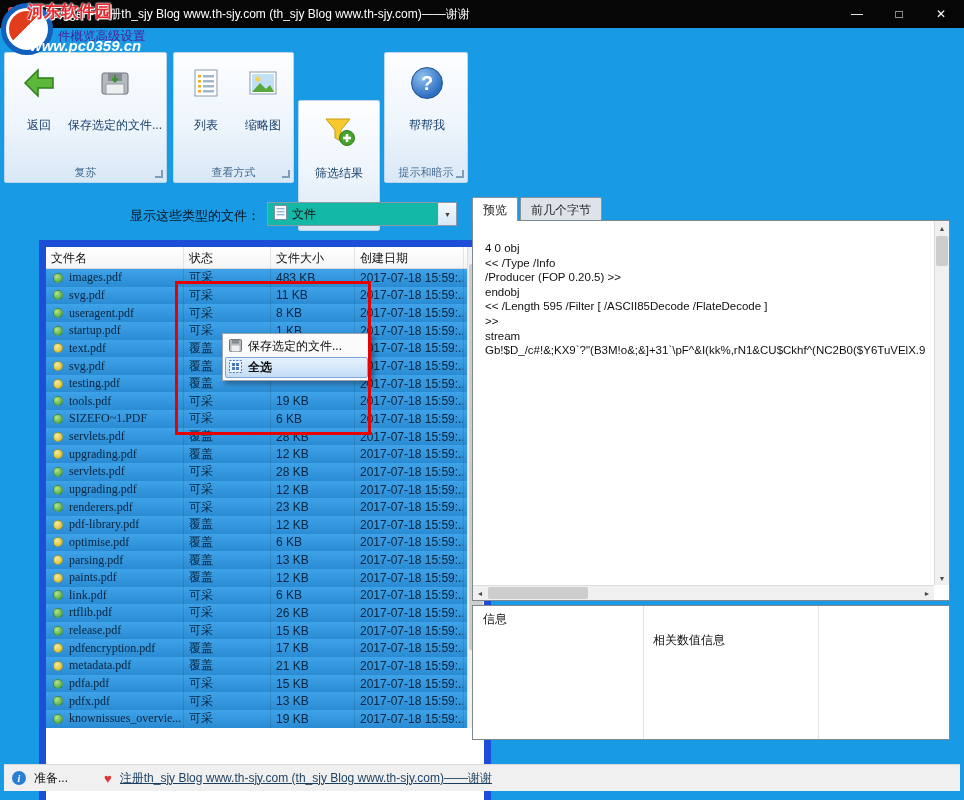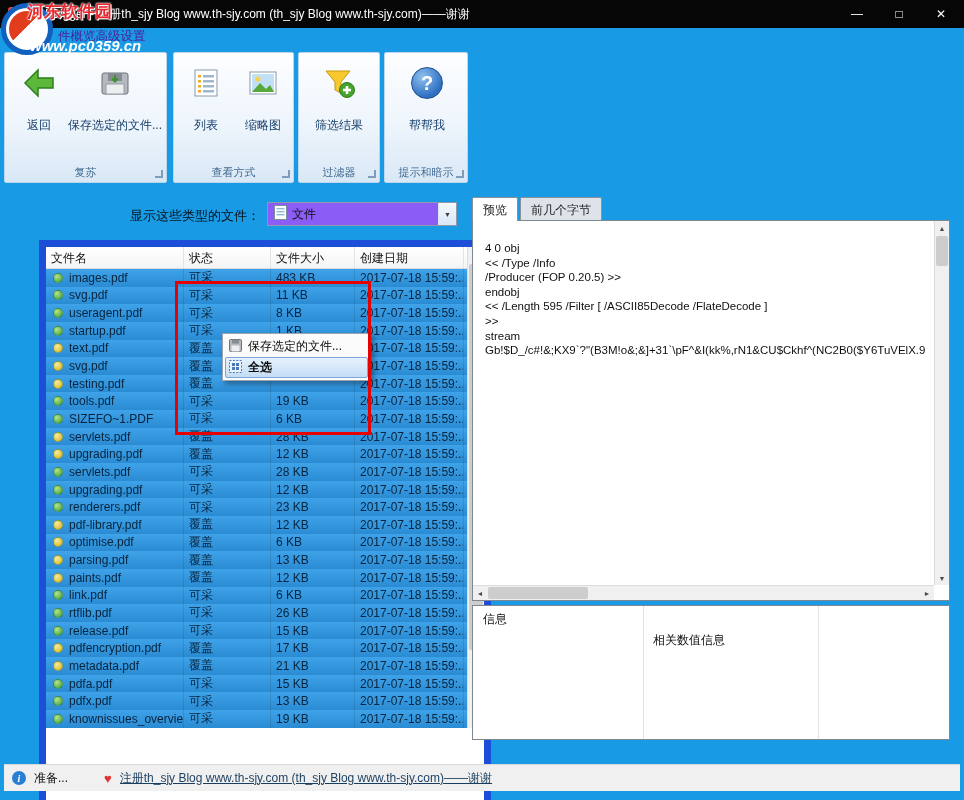--- a/index.html
+++ b/index.html
@@ -46,40 +46,40 @@
   .rbtn .ric { width:36px; height:36px; margin-bottom:16px; display:flex; align-items:center; justify-content:center; }
   .rlabel { white-space:nowrap; }
   .help-circle { width:32px; height:32px; border-radius:50%;
                  background:radial-gradient(circle at 35% 30%,#8fc0ee,#2e6fc2 70%);
                  color:#fff; font-weight:bold; font-size:20px; display:flex; align-items:center; justify-content:center;
                  border:1px solid #1d4e8f; }
 
   
   .filter-label { position:absolute; left:118px; top:207px; width:142px; text-align:right;
                   font-size:13px; color:#08131d; }
-  .combo { position:absolute; left:267px; top:202px; width:190px; height:24px; background:#8b5cf6;
+  .combo { position:absolute; left:267px; top:202px; width:190px; height:24px; background:#14b8a6;
            border:1px solid #8f9aa6; display:flex; align-items:center; font-size:12px; color:#111; }
   .combo .doc { margin:0 5px 0 6px; }
   .combo-arrow { margin-left:auto; width:18px; height:22px; display:flex; align-items:center; justify-content:center;
                  font-size:7px; color:#3a3a3a; border-left:1px solid #dfe7ee;
                  background:linear-gradient(#f4f9fd,#d7e8f6); }
 
   
   .file-panel { position:absolute; left:8px; top:240px; width:452px; height:647px; background:#fff;
                 border:7px solid #1d4ed8;margin-left:31px; }
   .fp-header { display:flex; height:22px; width:433px; background:linear-gradient(#ffffff,#f4f5f7);
                border-bottom:1px solid #dadada; font-size:12px; color:#111; }
   .hcell { padding:3px 0 0 5px; border-right:1px solid #e4e4e4; white-space:nowrap; overflow:hidden; }
   .w1{width:138px;} .w2{width:87px;} .w3{width:84px;} .w4{width:109px;} .w5{width:15px;}
   .fp-rows { position:absolute; left:0; top:22px; width:433px; height:459px; overflow:hidden; }
   .frow { display:flex; height:17.65px; align-items:center;
           background:linear-gradient(180deg,#3fa3e9,#2a8bd3); font-size:12px; color:#07243e; }
   .frow .cell { white-space:nowrap; overflow:hidden; border-right:1px solid rgba(0,0,0,0.10); height:100%;
                 display:flex; align-items:center; padding-left:5px; }
-  .frow .c1{width:138px; padding-left:0;} .frow .c2{width:87px;} .frow .c3{width:84px;}
+  .frow .c1{width:138px; padding-left:0;font-family:Liberation Serif, serif;} .frow .c2{width:87px;} .frow .c3{width:84px;}
   .frow .c4{width:109px;} .frow .c5{width:15px; border-right:none;}
   .dot { width:10px; height:10px; border-radius:50%; margin:0 6px 0 7px; flex:none;
          border:1px solid rgba(0,60,30,0.35); }
   .dot.green  { background:radial-gradient(circle at 35% 30%,#b9e387,#33a03c); }
   .dot.yellow { background:radial-gradient(circle at 35% 30%,#f7ec9d,#d9b414); }
 
   
   .sb-v { position:absolute; background:#f0f0f0; border-left:1px solid #dcdcdc; }
   .sb-h { position:absolute; background:#f0f0f0; border-top:1px solid #dcdcdc; }
   .sb-arrow { position:absolute; display:flex; align-items:center; justify-content:center;
@@ -203,21 +203,21 @@
             <circle cx="12" cy="13" r="2.5" fill="#f6d34c"></circle>
             <path d="M6 26 L14 17 L20 23 L24 19 L28 26 Z" fill="#58a83c"></path>
           </svg>
         </span>
         <span class="rlabel">缩略图</span>
       </div>
       <div class="rgroup-label">查看方式</div>
       <span class="launcher"></span>
     </div>
 
-    <div class="rgroup" style="left:298px;width:82px;">
+    <div class="rgroup" style="left:298px;width:82px;margin-top:48px;">
       <div class="rbtn" style="left:5px;width:70px;">
         <span class="ric">
           <svg width="34" height="34" viewBox="0 0 34 34">
             <path d="M4 5 H28 L19 16 V27 L13 24 V16 Z" fill="#f8c92e" stroke="#c79a10"></path>
             <circle cx="25" cy="24" r="7.5" fill="#47a32e" stroke="#2e7d1f"></circle>
             <rect x="21" y="22.7" width="8" height="2.6" fill="#fff"></rect>
             <rect x="23.7" y="20" width="2.6" height="8" fill="#fff"></rect>
           </svg>
         </span>
         <span class="rlabel">筛选结果</span>

